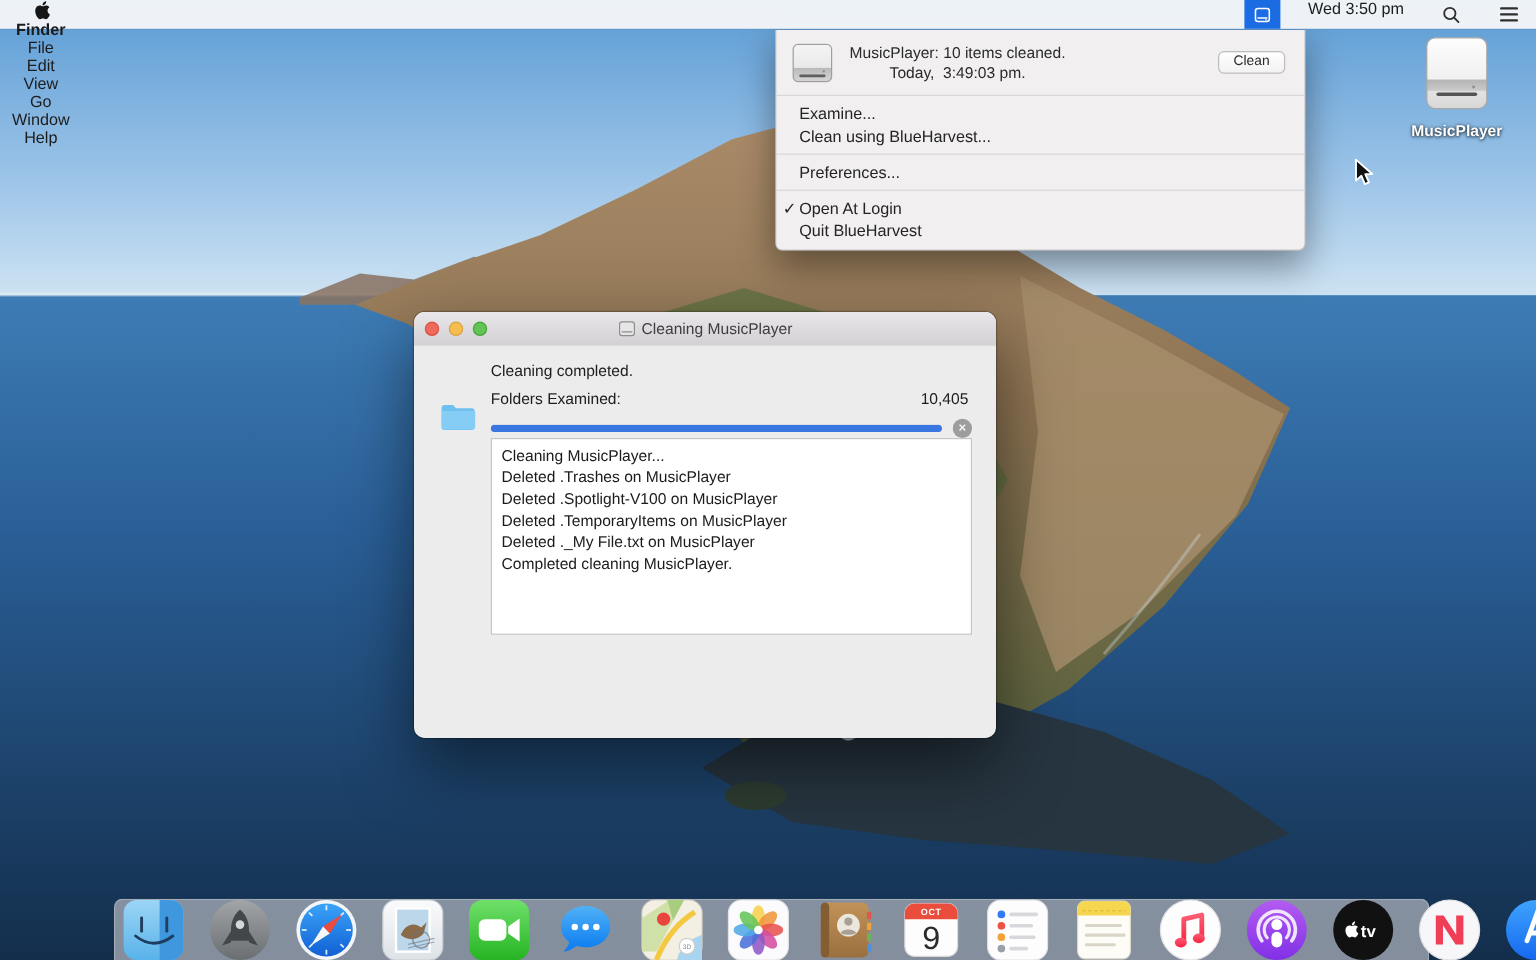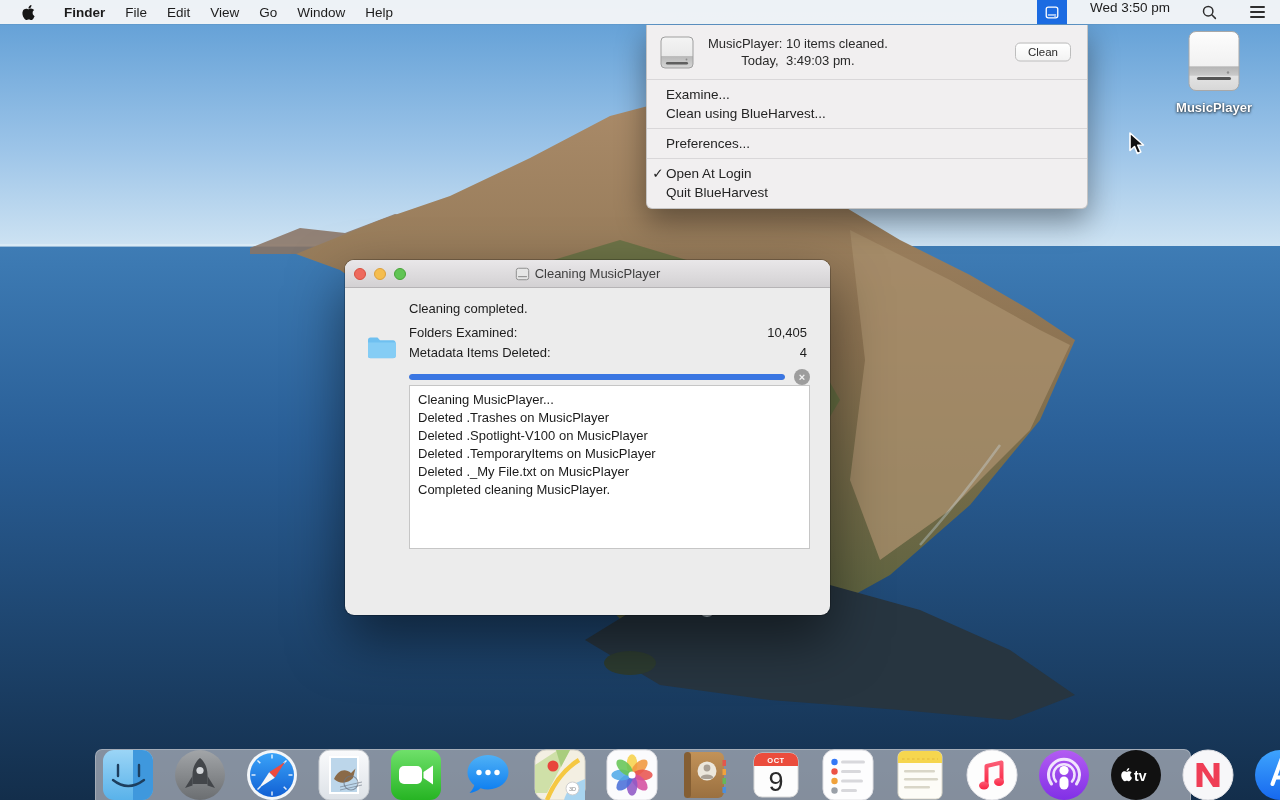--- a/index.html
+++ b/index.html
@@ -5,21 +5,21 @@
   * { margin:0; padding:0; box-sizing:border-box; }
   html,body { width:1280px; height:800px; overflow:hidden; }
   body { font-family:"Liberation Sans", sans-serif; position:relative; background:#16344e; }
   .desktop { position:absolute; inset:0; width:1280px; height:800px; overflow:hidden; }
   .wallpaper { position:absolute; inset:0; width:1280px; height:800px; display:block; }
 
   
   .menubar { position:absolute; top:0; left:0; right:0; height:24px;
     background:rgba(249,249,249,.93); display:flex; align-items:center;
     font-size:13.5px; color:#1c1c1c; z-index:40; box-shadow:0 0 1px rgba(0,0,0,.25); }
-  .mb-left { display:flex; align-items:center; height:100%; }
+  .mb-left { display:flex; align-items:center; height:100%;flex-direction:column; }
   .apple-menu { padding:0 18px 0 21px; height:100%; display:flex; align-items:center; }
   .mb-item { padding:0 10px; height:100%; display:flex; align-items:center; }
   .mb-app { font-weight:700; padding:0 10px; height:100%; display:flex; align-items:center; }
   .mb-right { margin-left:auto; display:flex; height:100%;gap:11px; }
   .mb-status { height:100%; display:flex; align-items:center; padding:0 8px; }
   .bh-status { background:#1b6be2; width:30px; justify-content:center; }
   .mb-clock { padding:0 10px 0 12px; }
   .mb-iconbtn { padding:0 11px; height:100%; display:flex; align-items:center; }
   .nc-icon { display:flex; flex-direction:column; gap:3px; }
   .nc-icon i { display:block; width:15px; height:1.8px; background:#2e2e2e; border-radius:1px; }
@@ -224,24 +224,20 @@
     <div class="win-content">
       <svg class="folder-icon" width="30" height="24" viewBox="0 0 30 24">
         <path d="M1,4 a2.5,2.5 0 0 1 2.5,-2.5 h7 l2.5,2.8 h13 a2.5,2.5 0 0 1 2.5,2.5 v13 a2.5,2.5 0 0 1 -2.5,2.5 h-22.5 a2.5,2.5 0 0 1 -2.5,-2.5 z" fill="#6fc0f0"></path>
         <path d="M1,6.5 h28 v13 a2.5,2.5 0 0 1 -2.5,2.5 h-23 a2.5,2.5 0 0 1 -2.5,-2.5 z" fill="#85cdf5"></path>
       </svg>
       <div class="win-status">Cleaning completed.</div>
       <div class="stat-row">
         <span>Folders Examined:</span>
         <span>10,405</span>
       </div>
-      <div class="stat-row">
-        <span>Metadata Items Deleted:</span>
-        <span>4</span>
-      </div>
       <div class="progress-row">
         <div class="progress-track">
           <div class="progress-fill" style="width: 100%;"></div>
         </div>
         <button class="stop-btn">×</button>
       </div>
       <div class="log-box">
         <div>Cleaning MusicPlayer...</div>
         <div>Deleted .Trashes on MusicPlayer</div>
         <div>Deleted .Spotlight-V100 on MusicPlayer</div>

